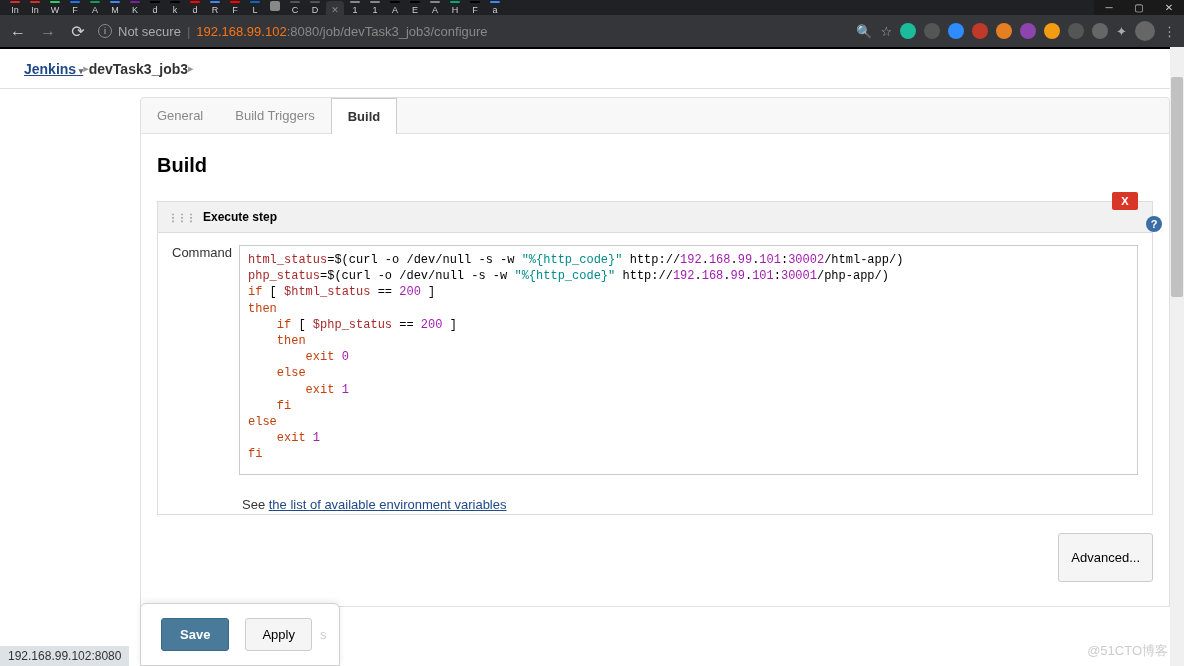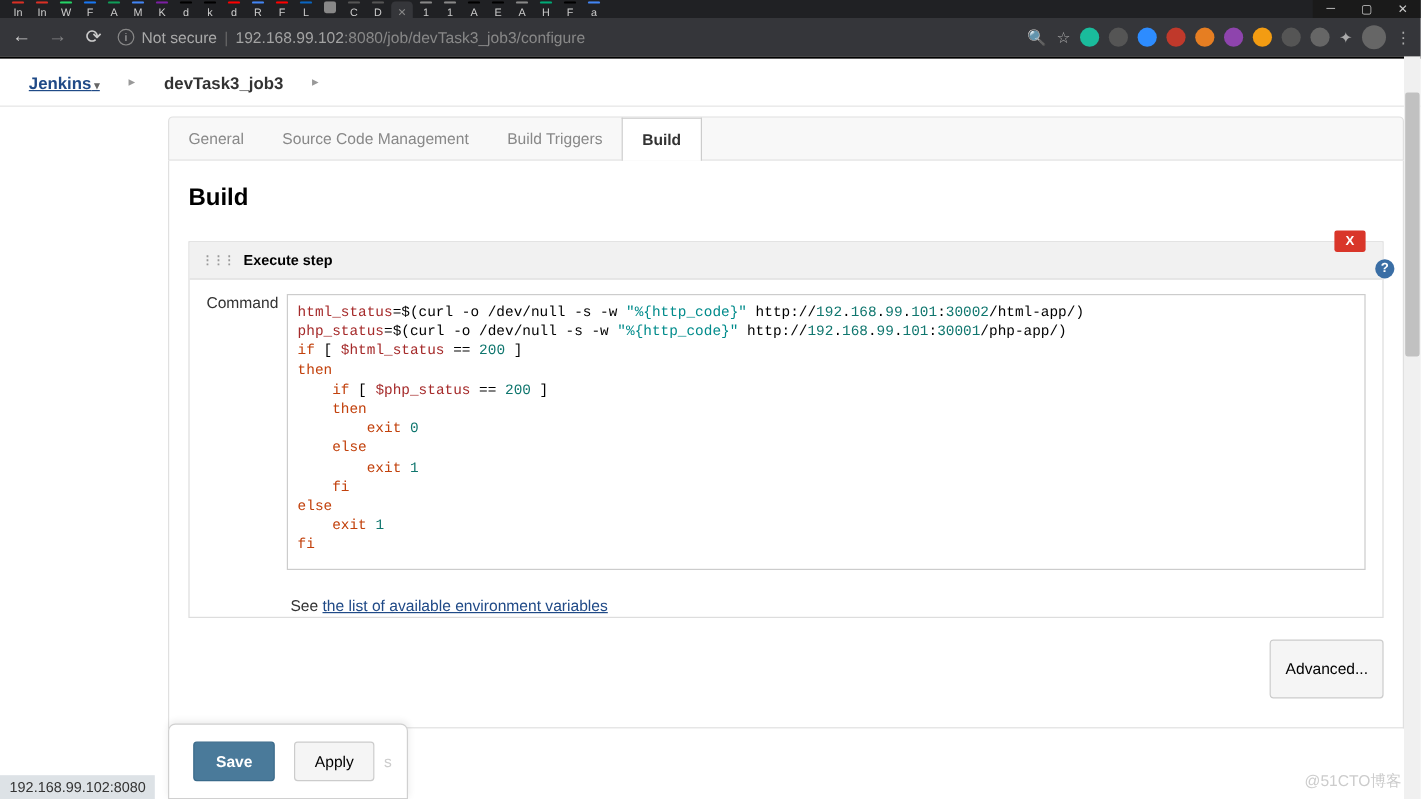--- a/index.html
+++ b/index.html
@@ -12,29 +12,29 @@
   .tab-ico { width: 10px; height: 10px; display: inline-block; border-radius: 2px; }
   .tab-close { color: #888; }
   .window-controls { position: absolute; right: 0; top: 0; height: 15px; display: flex; background: #1a1a1a; }
   .win-btn { width: 30px; height: 15px; display: flex; align-items: center; justify-content: center; color: #ccc; font-size: 10px; }
   .new-tab { width: 18px; height: 14px; background: #444; border-radius: 50%; display: flex; align-items: center; justify-content: center; color: #bbb; font-size: 11px; margin-left: 4px; }
 
   .addr-bar { background: #35363a; height: 32px; display: flex; align-items: center; padding: 0 8px; gap: 10px; color: #ccc; }
   .nav-btn { width: 20px; height: 20px; display: flex; align-items: center; justify-content: center; color: #ccc; font-size: 16px; }
   .url-box { flex: 1; display: flex; align-items: center; gap: 6px; color: #bbb; font-size: 13px; }
   .url-box .insecure { color: #aaa; }
-  .url-box .host { color: #a3a3a3; }
+  .url-box .host { color: #f97316; }
   .ext-icons { display: flex; gap: 8px; align-items: center; }
   .ext-ico { width: 16px; height: 16px; border-radius: 50%; }
   .avatar { width: 20px; height: 20px; border-radius: 50%; background: #666; }
 
   .sep-line { height: 2px; background: #000; }
 
   
-  .breadcrumb { background: #fff; border-bottom: 1px solid #e0e0e0; height: 40px; display: flex; align-items: center; padding: 0 24px; gap: 24px; font-size: 14px; }
+  .breadcrumb { background: #fff; border-bottom: 1px solid #e0e0e0; height: 40px; display: flex; align-items: center; padding: 0 24px; gap: 0; font-size: 14px; }
   .crumb-link { color: #204a87; font-weight: bold; text-decoration: underline; }
   .crumb-link.has-menu::after { content: " ▾"; font-size: 9px; color: #666; }
   .crumb-sep { color: #999; font-size: 11px; }
   .crumb-cur { color: #333; font-weight: bold; }
 
   
   .page-scroll { position: absolute; top: 89px; bottom: 0; left: 0; right: 14px; overflow: hidden; background: #fff; }
   .scrollbar { position: absolute; right: 0; top: 47px; bottom: 0; width: 14px; background: #f0f0f0; }
   .scrollbar-thumb { position: absolute; width: 12px; left: 1px; top: 30px; height: 220px; background: #c1c1c1; border-radius: 2px; }
 
@@ -51,21 +51,21 @@
   .step-header { background: #f1f1f1; border-bottom: 1px solid #ddd; padding: 8px 10px; display: flex; align-items: center; gap: 8px; font-weight: bold; font-size: 12px; }
   .drag-handle { color: #999; letter-spacing: -1px; font-size: 10px; cursor: move; }
   .delete-btn { position: absolute; right: 14px; top: -10px; background: #d9362a; color: #fff; width: 26px; height: 18px; display: flex; align-items: center; justify-content: center; font-weight: bold; border-radius: 2px; font-size: 11px; cursor: pointer; }
   .help-ico { position: absolute; right: -10px; top: 14px; width: 16px; height: 16px; background: #3a6ea5; border-radius: 50%; color: #fff; display: flex; align-items: center; justify-content: center; font-size: 11px; font-weight: bold; }
 
   .step-body { display: flex; padding: 12px 14px; gap: 12px; }
   .field-label { width: 55px; color: #333; font-size: 13px; }
   .code-area { flex: 1; border: 1px solid #ccc; padding: 6px 8px; font-family: "Courier New", monospace; font-size: 12px; line-height: 1.35; white-space: pre; min-height: 230px; overflow: auto; }
   .code-area .kw { color: #c2410c; }
   .code-area .var { color: #a52a2a; }
-  .code-area .num { color: #0f766e; }
+  .code-area .num { color: #a21caf; }
   .code-area .str { color: #008b8b; }
 
   .env-note { padding: 10px 14px 2px 84px; font-size: 13px; color: #333; }
   .env-note a { color: #204a87; text-decoration: underline; }
 
   .advanced-row { display: flex; justify-content: flex-end; margin-top: 18px; }
   .btn { background: #f5f5f5; border: 1px solid #ccc; border-radius: 3px; padding: 16px 12px; font-size: 13px; cursor: pointer; }
 
   .add-step-row { margin-top: 10px; }
   .dropdown-btn { background: #f5f5f5; border: 1px solid #ccc; border-radius: 3px; padding: 6px 14px; font-size: 13px; cursor: pointer; display: inline-flex; align-items: center; gap: 6px; }
@@ -237,21 +237,20 @@
 
 <div class="scrollbar">
   <div class="scrollbar-thumb"></div>
 </div>
 
 <div class="page-scroll">
   <div class="config-wrap">
 
     <div class="tab-nav" id="cfg-tabs">
         <div class="cfg-tab">General</div>
-        <div class="cfg-tab">Source Code Management</div>
         <div class="cfg-tab">Build Triggers</div>
         <div class="cfg-tab active">Build</div>
       </div>
 
     <div class="section-body">
       <div class="section-title">Build</div>
 
       <div class="build-step">
         <div class="delete-btn">X</div>
         <div class="help-ico">?</div>

